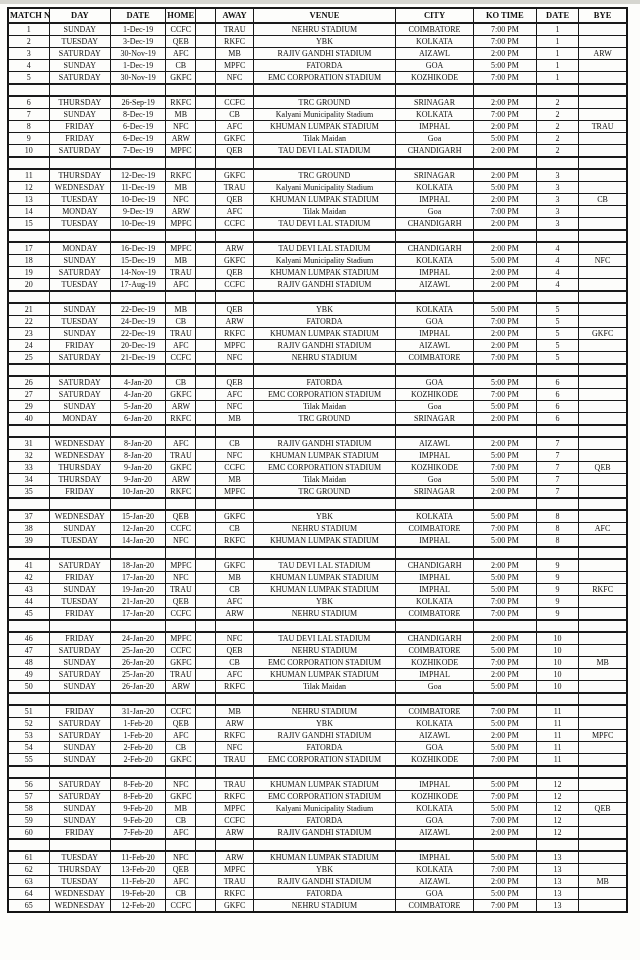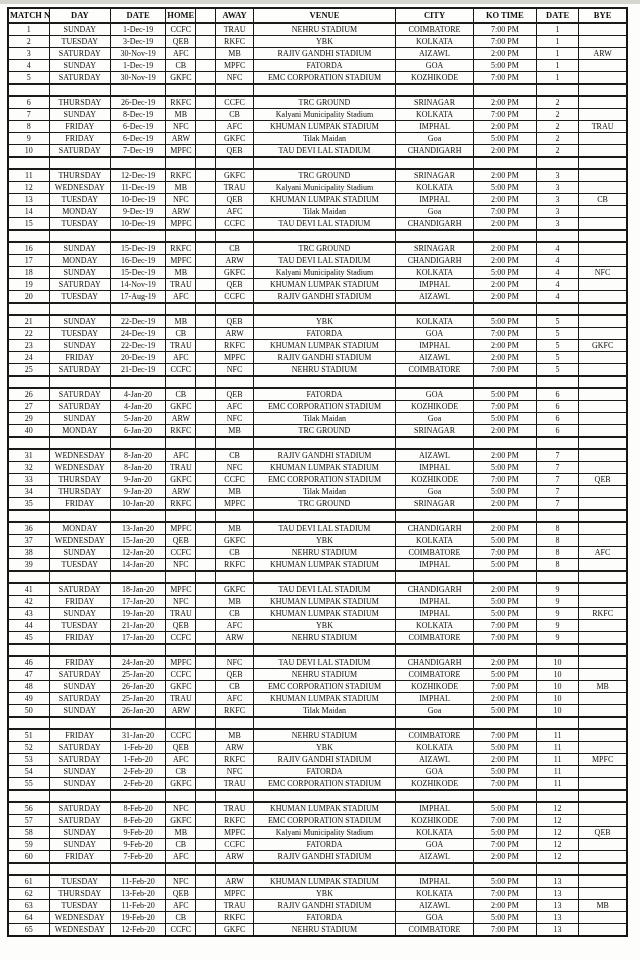--- a/index.html
+++ b/index.html
@@ -177,21 +177,21 @@
           <td></td>
           <td></td>
           <td></td>
           <td></td>
           <td></td>
           <td></td>
         </tr>
         <tr>
           <td>6</td>
           <td>THURSDAY</td>
-          <td>26-Dec-19</td>
+          <td>26-Sep-19</td>
           <td>RKFC</td>
           <td></td>
           <td>CCFC</td>
           <td>TRC GROUND</td>
           <td>SRINAGAR</td>
           <td>2:00 PM</td>
           <td>2</td>
           <td></td>
         </tr>
         <tr>
@@ -331,33 +331,20 @@
           <td></td>
           <td></td>
           <td></td>
           <td></td>
           <td></td>
           <td></td>
           <td></td>
           <td></td>
         </tr>
         <tr>
-          <td>16</td>
-          <td>SUNDAY</td>
-          <td>15-Dec-19</td>
-          <td>RKFC</td>
-          <td></td>
-          <td>CB</td>
-          <td>TRC GROUND</td>
-          <td>SRINAGAR</td>
-          <td>2:00 PM</td>
-          <td>4</td>
-          <td></td>
-        </tr>
-        <tr>
           <td>17</td>
           <td>MONDAY</td>
           <td>16-Dec-19</td>
           <td>MPFC</td>
           <td></td>
           <td>ARW</td>
           <td>TAU DEVI LAL STADIUM</td>
           <td>CHANDIGARH</td>
           <td>2:00 PM</td>
           <td>4</td>
@@ -627,33 +614,20 @@
           <td></td>
           <td></td>
           <td></td>
           <td></td>
           <td></td>
           <td></td>
           <td></td>
           <td></td>
           <td></td>
           <td></td>
-          <td></td>
-        </tr>
-        <tr>
-          <td>36</td>
-          <td>MONDAY</td>
-          <td>13-Jan-20</td>
-          <td>MPFC</td>
-          <td></td>
-          <td>MB</td>
-          <td>TAU DEVI LAL STADIUM</td>
-          <td>CHANDIGARH</td>
-          <td>2:00 PM</td>
-          <td>8</td>
           <td></td>
         </tr>
         <tr>
           <td>37</td>
           <td>WEDNESDAY</td>
           <td>15-Jan-20</td>
           <td>QEB</td>
           <td></td>
           <td>GKFC</td>
           <td>YBK</td>

